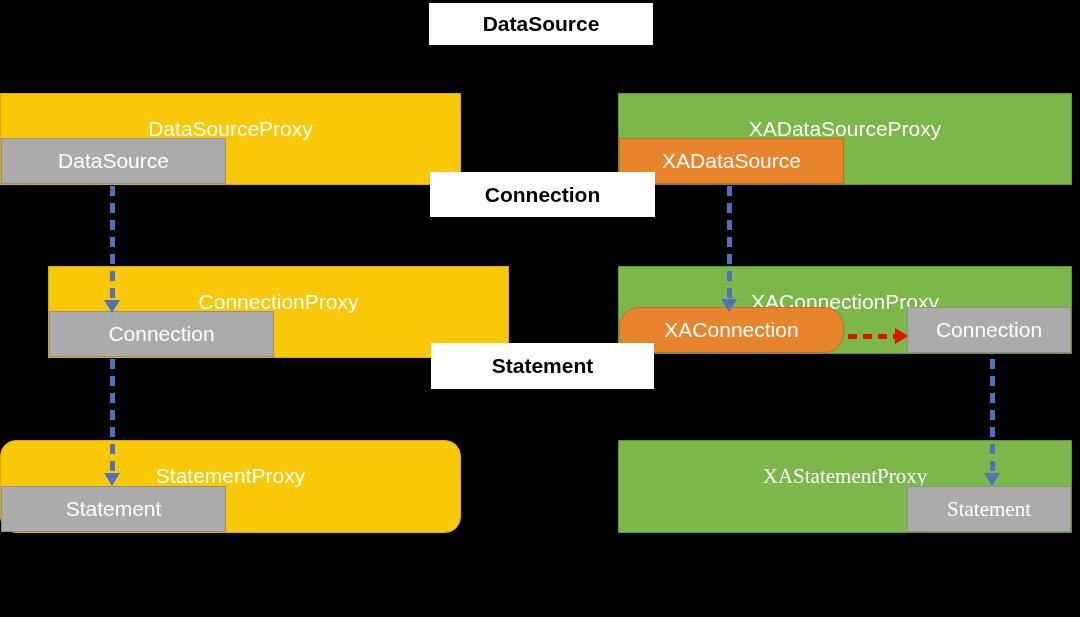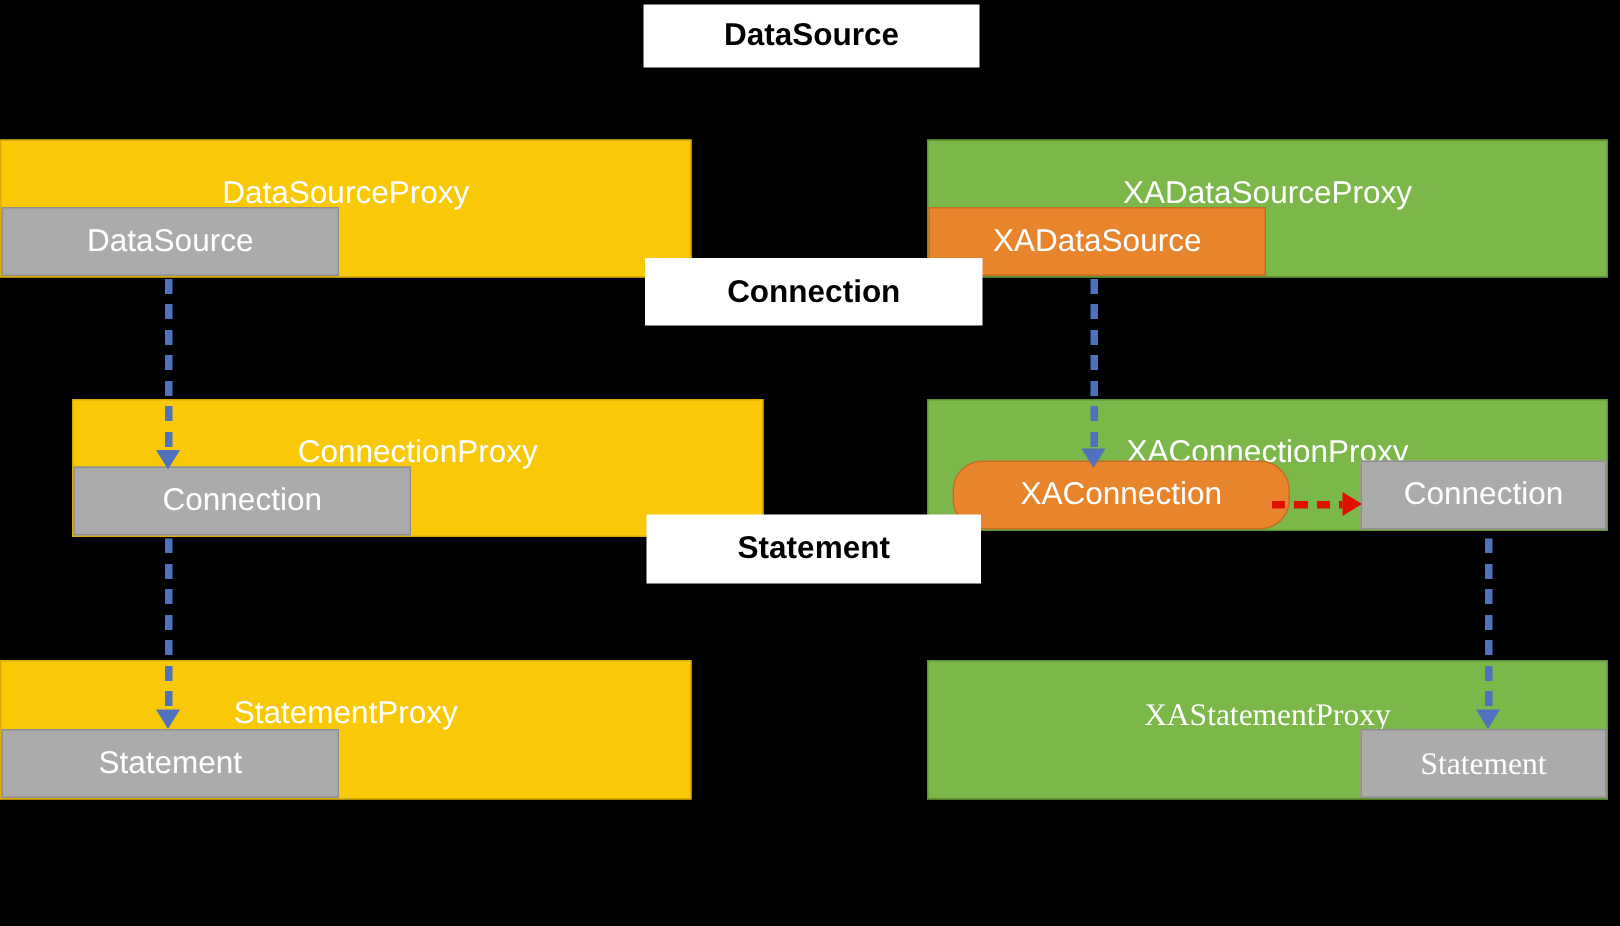--- a/index.html
+++ b/index.html
@@ -120,37 +120,37 @@
     </div>
   </div>
 
   <div class="proxy-box plain" style="left:0; top:266px; width:461px; height:92px;margin-left:48px;">
     <div class="proxy-title">ConnectionProxy</div>
     <div class="inner-box wrapped-plain" style="left:0; width:225px;">
       <span>Connection</span>
     </div>
   </div>
 
-  <div class="proxy-box plain" style="left:0; top:440px; width:461px; height:93px;">
+  <div class="proxy-box plain" style="left:0; top:440px; width:461px; height:93px;border-radius:16px;">
     <div class="proxy-title">StatementProxy</div>
     <div class="inner-box wrapped-plain" style="left:0; width:225px;">
       <span>Statement</span>
     </div>
   </div>
 
   <div class="proxy-box xa" style="left:618px; top:93px; width:454px; height:92px;">
     <div class="proxy-title">XADataSourceProxy</div>
     <div class="inner-box wrapped-xa" style="left:0; width:225px;">
       <span>XADataSource</span>
     </div>
   </div>
 
   <div class="proxy-box xa" style="left:618px; top:266px; width:454px; height:88px;">
     <div class="proxy-title">XAConnectionProxy</div>
-    <div class="inner-box wrapped-xa" style="left:16px; width:225px;border-radius:20px;">
+    <div class="inner-box wrapped-xa" style="left:0; width:225px;border-radius:20px;">
       <span>XAConnection</span>
     </div>
     <div class="inner-box wrapped-plain" style="right:0; width:164px;">
       <span>Connection</span>
     </div>
   </div>
 
   <div class="proxy-box xa" style="left:618px; top:440px; width:454px; height:93px;font-family:Liberation Serif, serif;">
     <div class="proxy-title">XAStatementProxy</div>
     <div class="inner-box wrapped-plain" style="right:0; width:164px;">

